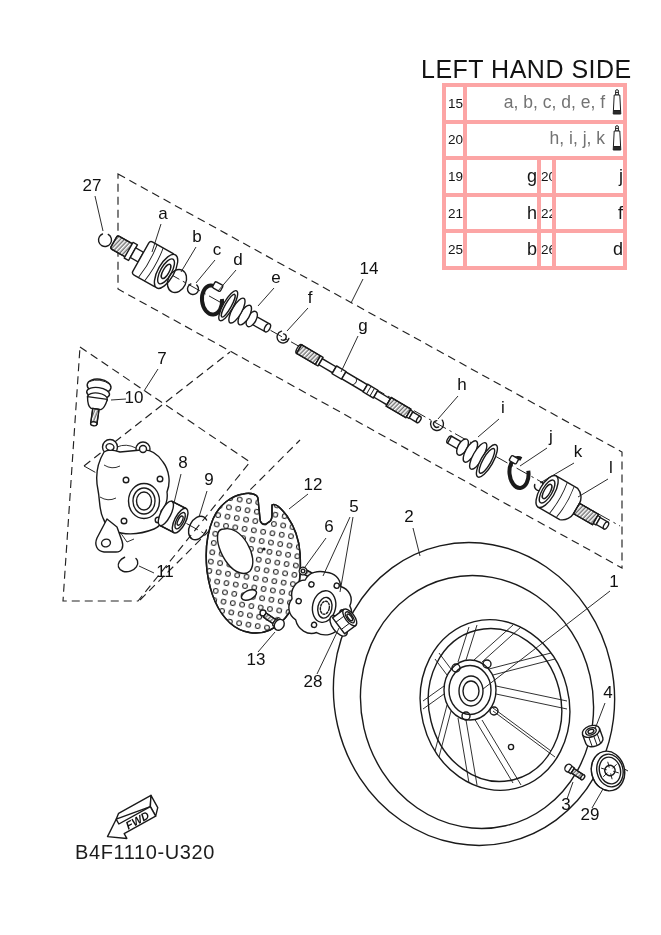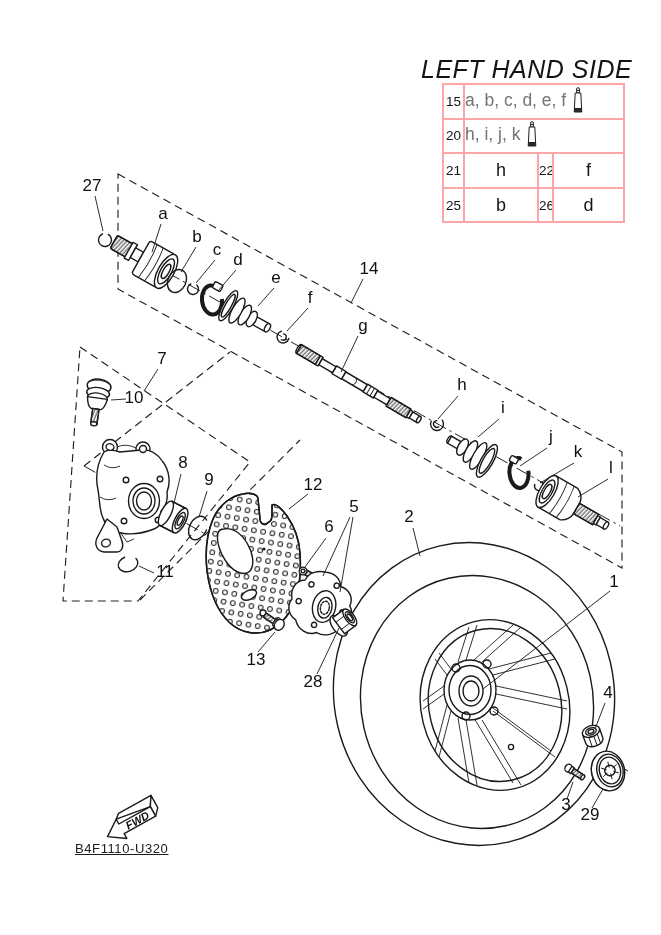--- a/index.html
+++ b/index.html
@@ -9,32 +9,32 @@
   
   .s  {stroke:#1a1a1a;stroke-width:1.4;fill:none;stroke-linecap:round;stroke-linejoin:round;}
   .sf {stroke:#1a1a1a;stroke-width:1.4;fill:#fff;stroke-linejoin:round;}
   .thin{stroke:#1a1a1a;stroke-width:0.9;fill:none;}
   .ldr{stroke:#222;stroke-width:0.95;fill:none;}
   .dash {stroke:#222;stroke-width:1.15;fill:none;stroke-dasharray:8 5;}
   .cdash{stroke:#222;stroke-width:1;fill:none;stroke-dasharray:13 4 2.5 4;}
   .dots {stroke:#222;stroke-width:1.25;fill:none;stroke-dasharray:1.6 3.2;}
   .lbl{font:17px "Liberation Sans",sans-serif;fill:#101010;text-anchor:middle;}
   
-  .title{position:absolute;left:421px;top:55px;width:210px;font-size:25px;font-style:italic;
+  .title{position:absolute;left:421px;top:55px;width:210px;font-size:25px;
          letter-spacing:.5px;white-space:nowrap;color:#131313;}
   
   table.legend{position:absolute;left:442px;top:83px;width:181px;border-collapse:collapse;
                table-layout:fixed;background:#fff;border:2px solid #2e2e2e;}
-  table.legend td{border:2px solid #fca5a5;height:32.6px;padding:0;overflow:hidden;}
+  table.legend td{border:4px solid #fca5a5;height:32.6px;padding:0;overflow:hidden;text-align:right;}
   td.ref{font-size:13.5px;text-align:center;color:#151515;}
   td.letters{font-size:17.5px;padding-left:4px;white-space:nowrap;color:#737373;}
   td.val{font-size:18px;text-align:center;color:#151515;}
   .tube{display:inline-block;vertical-align:middle;margin-left:6px;margin-bottom:3px;}
   
-  .code{position:absolute;left:75px;top:841px;font-size:13px;letter-spacing:.6px;color:#1c1c1c;text-decoration:underline;}
+  .code{position:absolute;left:75px;top:841px;font-size:20px;letter-spacing:.6px;color:#1c1c1c;}
 </style>
 </head>
 <body>
 
 <div class="stage">
 
 <svg class="art" width="661" height="935" viewBox="0 0 661 935">
   <defs>
     <pattern id="phatch" width="3" height="8" patternUnits="userSpaceOnUse" patternTransform="rotate(14)">
       <path d="M1.2,0 L1.2,8" stroke="#1a1a1a" stroke-width="0.9"></path>
@@ -407,20 +407,26 @@
     <td class="letters" colspan="3"><span>h, i, j, k</span><svg class="tube" width="12" height="26" viewBox="0 0 12 26">
               <g stroke="#1f1f1f" stroke-width="1" fill="#fff">
                 <circle cx="6" cy="2.2" r="1.5"></circle>
                 <rect x="4.6" y="3.4" width="2.8" height="2.6"></rect>
                 <path d="M3.2,6 L8.8,6 L9.6,21.5 L2.4,21.5 Z"></path>
                 <path d="M2.4,21.5 L9.6,21.5 L9.8,25 L2.2,25 Z" fill="#2a2a2a"></path>
               </g>
             </svg></td>
   </tr>
   <tr>
+    <td class="ref">19</td>
+    <td class="val">g</td>
+    <td class="ref">20</td>
+    <td class="val">j</td>
+  </tr>
+  <tr>
     <td class="ref">21</td>
     <td class="val">h</td>
     <td class="ref">22</td>
     <td class="val">f</td>
   </tr>
   <tr>
     <td class="ref">25</td>
     <td class="val">b</td>
     <td class="ref">26</td>
     <td class="val">d</td>

